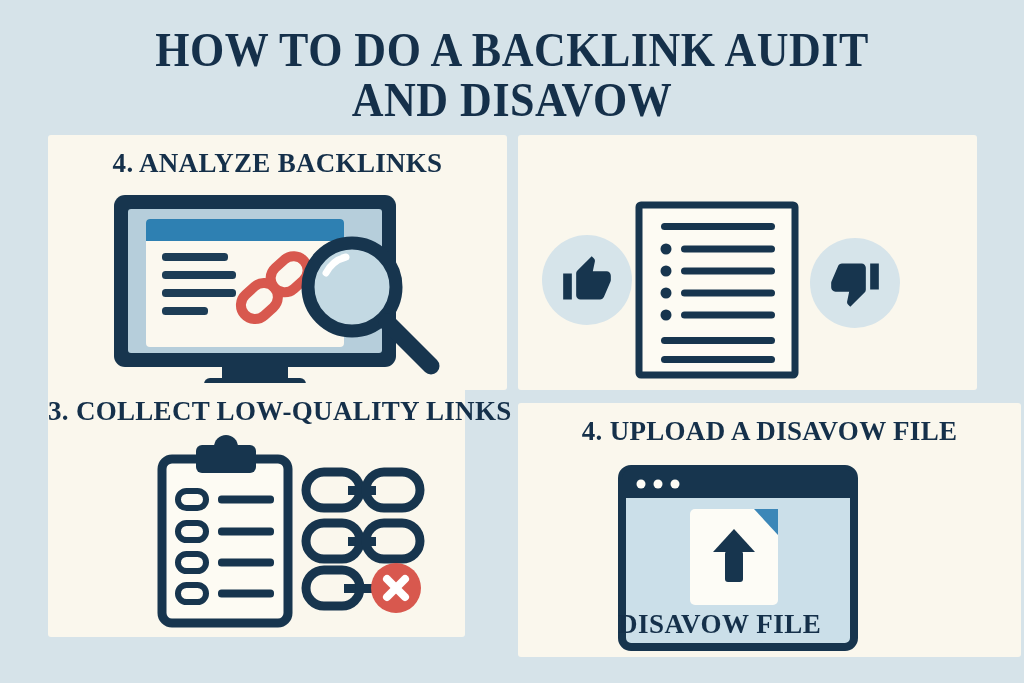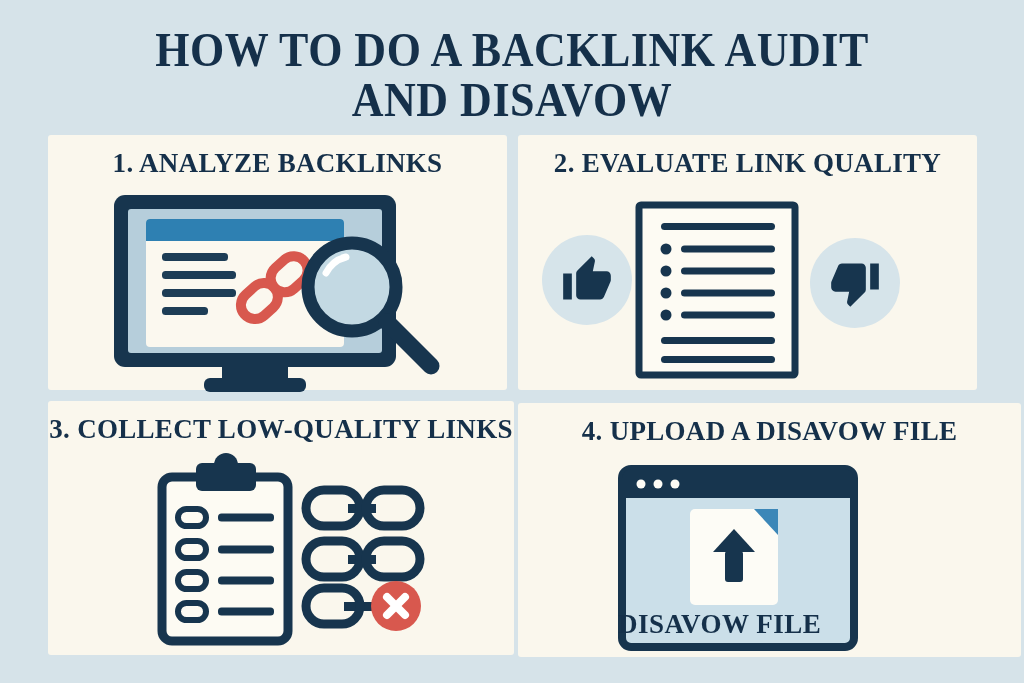--- a/index.html
+++ b/index.html
@@ -11,21 +11,21 @@
     position:absolute;top:26px;left:0;width:100%;
     text-align:center;color:#15304a;font-weight:bold;
     font-size:44px;line-height:46px;letter-spacing:0.5px;
     transform:scaleY(1.08);transform-origin:top center;
   }
   .panel{
     position:absolute;background:#faf7ed;border-radius:3px;
   }
   #panel-1{left:48px;top:135px;width:459px;height:255px;}
   #panel-2{left:518px;top:135px;width:459px;height:255px;}
-  #panel-3{left:48px;top:401px;width:466px;height:254px;}
+  #panel-3{left:48px;top:383px;width:417px;height:254px;}
   #panel-4{left:518px;top:403px;width:503px;height:254px;}
   .step-title{
     position:absolute;top:13px;left:0;width:100%;text-align:center;
     font-size:27px;font-weight:bold;color:#15304a;white-space:nowrap;
     letter-spacing:0.3px;
   }
   .abs{position:absolute;}
   .thumb-circle{
     width:90px;height:90px;border-radius:50%;background:#d6e4ea;
     display:flex;align-items:center;justify-content:center;
@@ -39,21 +39,21 @@
 <body>
 
 <div class="canvas">
 
   <div class="main-title">
     <div>HOW TO DO A BACKLINK AUDIT</div>
     <div>AND DISAVOW</div>
   </div>
 
   <div class="panel" id="panel-1">
-    <div class="step-title">1. ANALYZE BACKLINKS</div>
+    <div class="step-title">4. ANALYZE BACKLINKS</div>
 
     <svg class="abs" style="left:52px;top:56px;overflow:visible" width="360" height="202" viewBox="0 0 360 202">
 
       <g>
         <rect x="14" y="4" width="282" height="172" rx="11" fill="#17354e"></rect>
         <rect x="28" y="18" width="254" height="144" rx="3" fill="#b6cedb"></rect>
         <rect x="122" y="174" width="66" height="16" fill="#17354e"></rect>
         <rect x="104" y="187" width="102" height="14" rx="6" fill="#17354e"></rect>
       </g>
 
@@ -73,21 +73,20 @@
 
       <g>
         <circle cx="252" cy="96" r="44" fill="#c3d9e3" stroke="#17354e" stroke-width="13"></circle>
         <path d="M226 82 A31 31 0 0 1 246 66" stroke="#ffffff" stroke-width="7" fill="none" stroke-linecap="round"></path>
         <line x1="287" y1="131" x2="331" y2="175" stroke="#17354e" stroke-width="17" stroke-linecap="round"></line>
       </g>
     </svg>
   </div>
 
   <div class="panel" id="panel-2">
-    <div class="step-title">2. EVALUATE LINK QUALITY</div>
 
     <div class="thumb-circle abs" style="left:24px;top:100px;">
       <svg width="52" height="52" viewBox="0 0 24 24">
         <path fill="#17354e" d="M1 21h4V9H1v12zM23 10c0-1.1-.9-2-2-2h-6.31l.95-4.57.03-.32c0-.41-.17-.79-.44-1.06L14.17 1 7.58 7.59C7.22 7.95 7 8.45 7 9v10c0 1.1.9 2 2 2h9c.83 0 1.54-.5 1.84-1.22l3.02-7.05c.09-.23.14-.47.14-.73v-2z"></path>
       </svg>
     </div>
 
     <svg class="abs" style="left:117px;top:66px;" width="164" height="178" viewBox="0 0 164 178">
       <rect x="4" y="4" width="156" height="170" rx="2" fill="#fdfbf3" stroke="#17354e" stroke-width="7"></rect>
       <rect x="26" y="22" width="114" height="7" rx="3.5" fill="#17354e"></rect>

